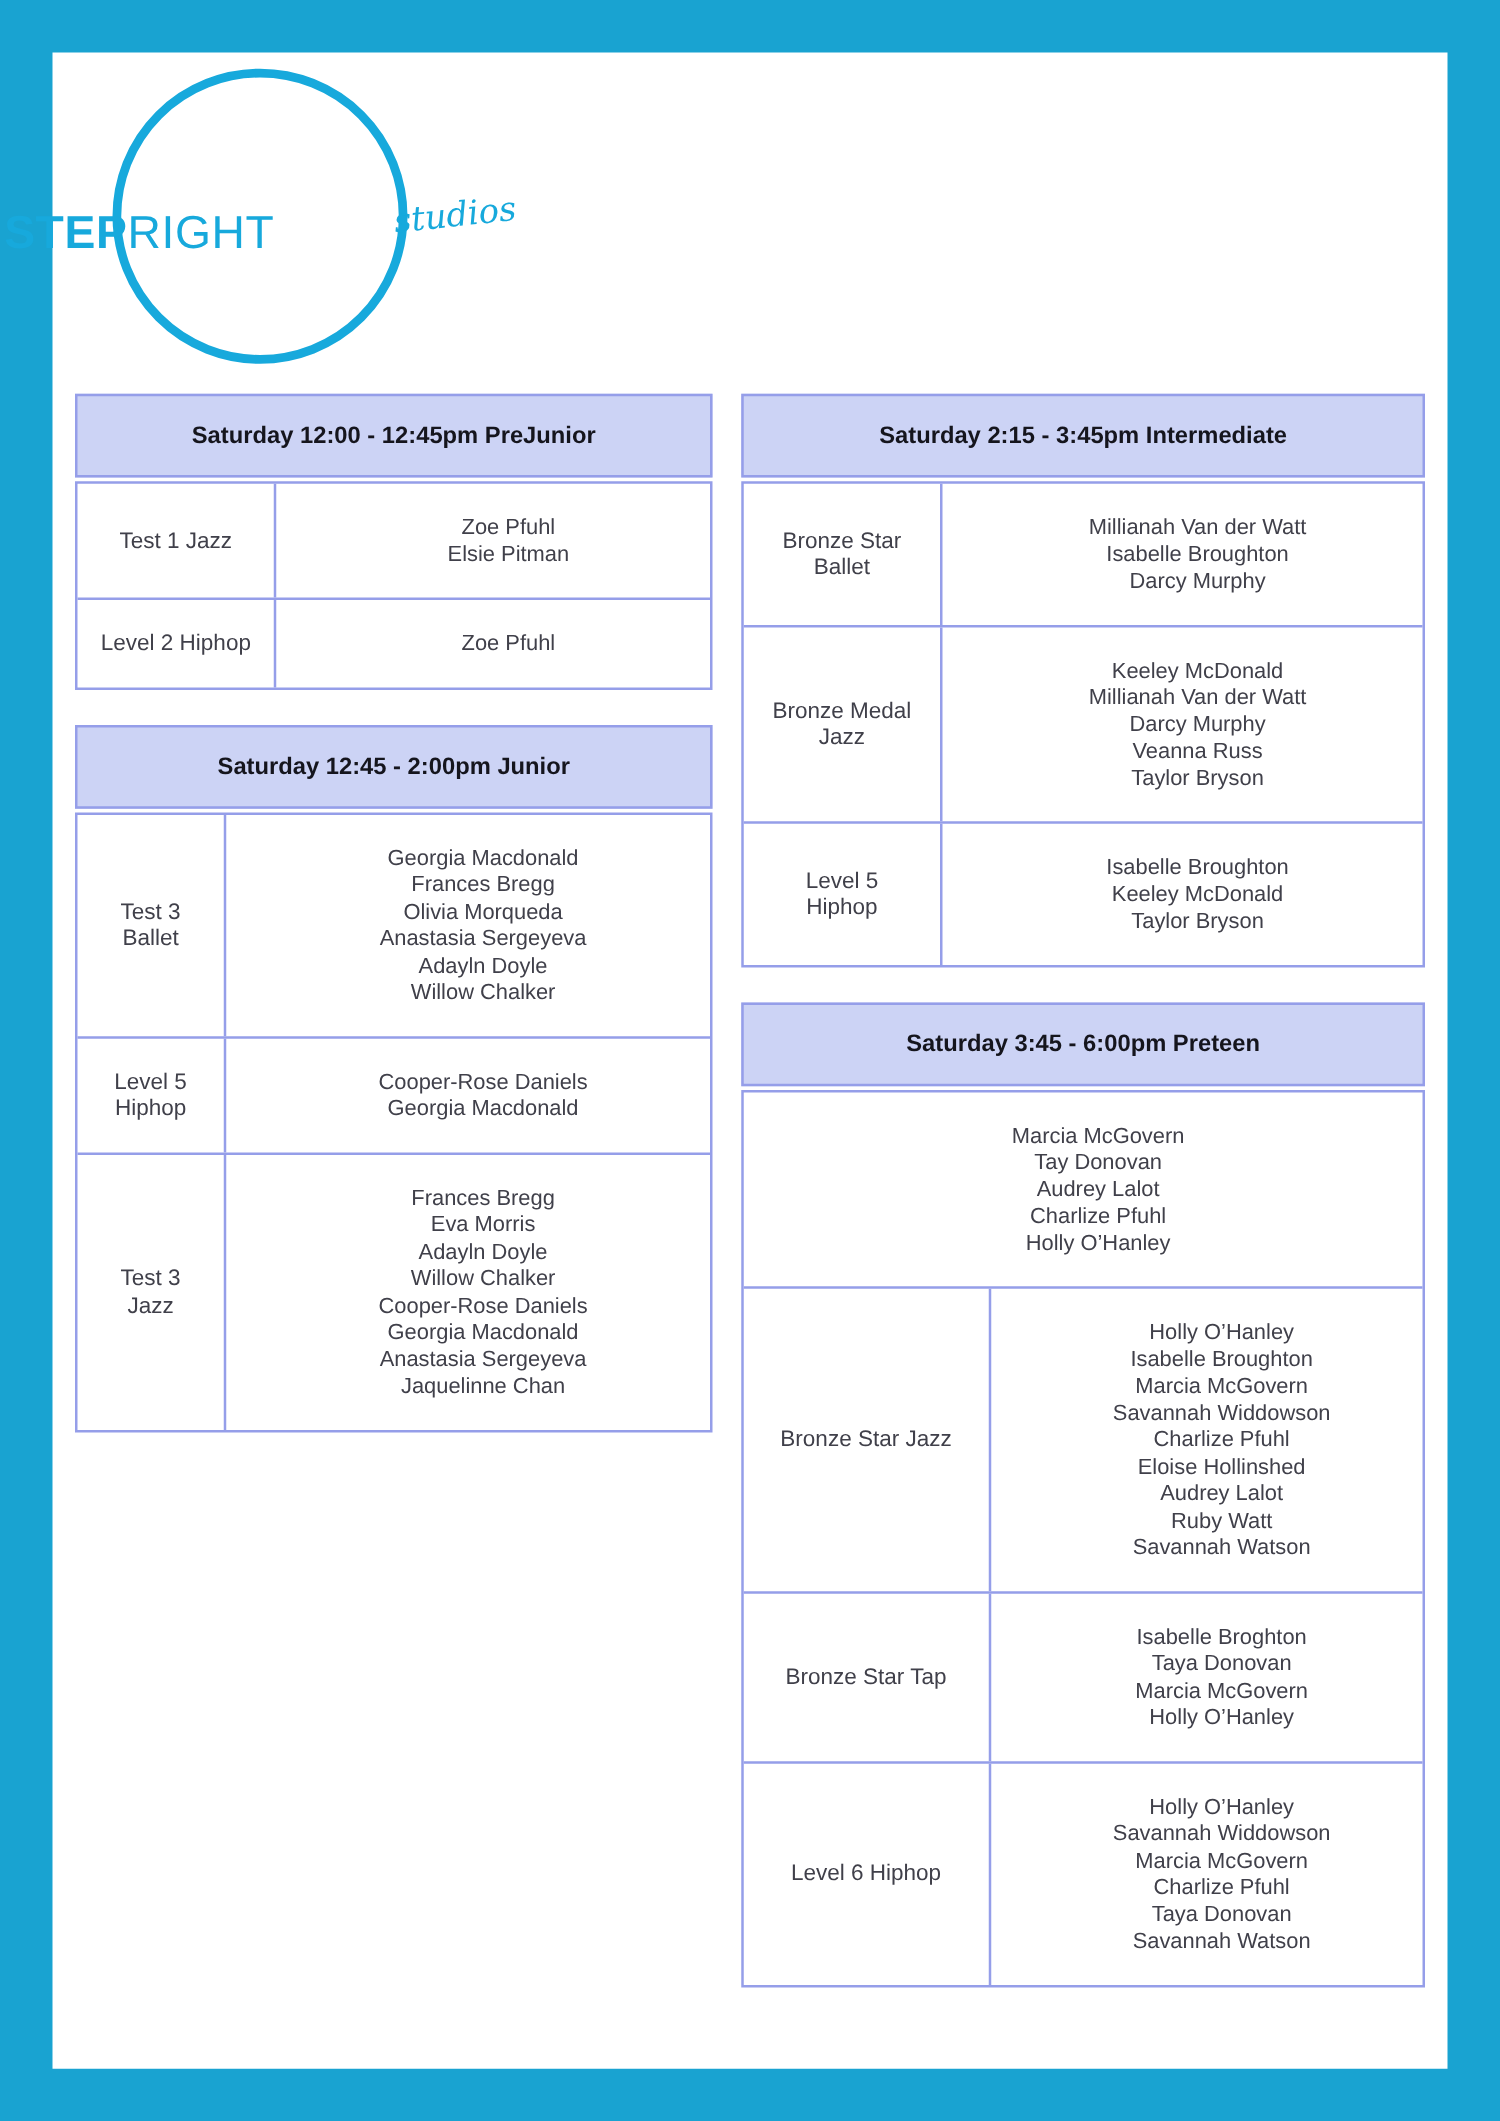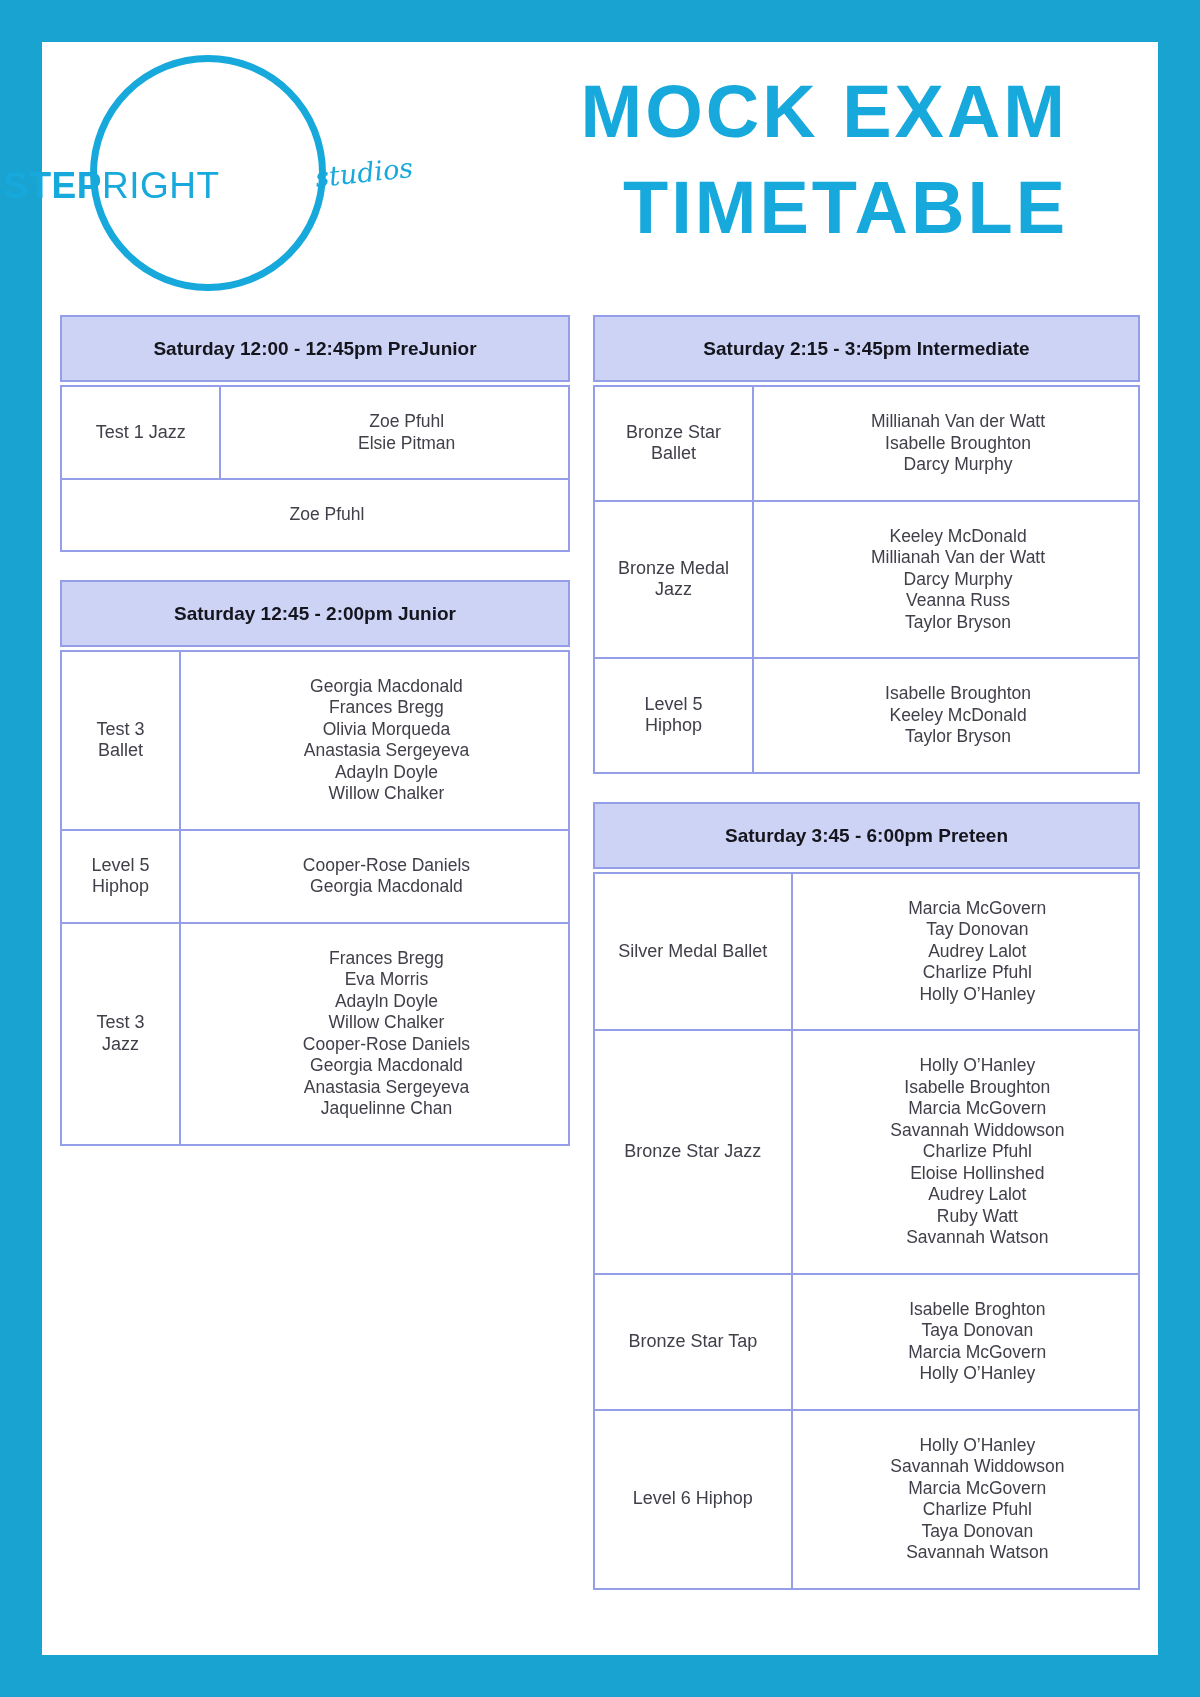--- a/index.html
+++ b/index.html
@@ -107,40 +107,37 @@
 <div class="frame">
   <div class="page">
 
     <div class="top-area">
       <div class="logo-circle">
         <div class="logo-wordmark">
           <span class="logo-step">STEP</span><span class="logo-right">RIGHT</span>
         </div>
         <div class="logo-studios">studios</div>
       </div>
-      <div class="main-title">
-        <div>MOCK EXAM</div>
-        <div>TIMETABLE</div>
-      </div>
     </div>
 
     <div class="tables-wrap">
       <div class="col-left">
   <section class="sched-table t-prejunior">
     <div class="sched-header">Saturday 12:00 - 12:45pm PreJunior</div>
     <div class="sched-body">
   <div class="sched-row">
     <div class="class-cell">Test 1 Jazz</div>
     <div class="names-cell">
                   <div>Zoe Pfuhl</div>
                   <div>Elsie Pitman</div>
                 </div>
   </div>
 
   <div class="sched-row">
+    <div class="class-cell">Level 2 Hiphop</div>
     <div class="names-cell">
                   <div>Zoe Pfuhl</div>
                 </div>
   </div>
 </div>
   </section>
 
   <section class="sched-table t-junior">
     <div class="sched-header">Saturday 12:45 - 2:00pm Junior</div>
     <div class="sched-body">
@@ -218,21 +215,20 @@
                   <div>Taylor Bryson</div>
                 </div>
   </div>
 </div>
   </section>
 
   <section class="sched-table t-preteen">
     <div class="sched-header">Saturday 3:45 - 6:00pm Preteen</div>
     <div class="sched-body">
   <div class="sched-row">
-    <div class="class-cell">Silver Medal Ballet</div>
     <div class="names-cell">
                   <div>Marcia McGovern</div>
                   <div>Tay Donovan</div>
                   <div>Audrey Lalot</div>
                   <div>Charlize Pfuhl</div>
                   <div>Holly O’Hanley</div>
                 </div>
   </div>
 
   <div class="sched-row">

